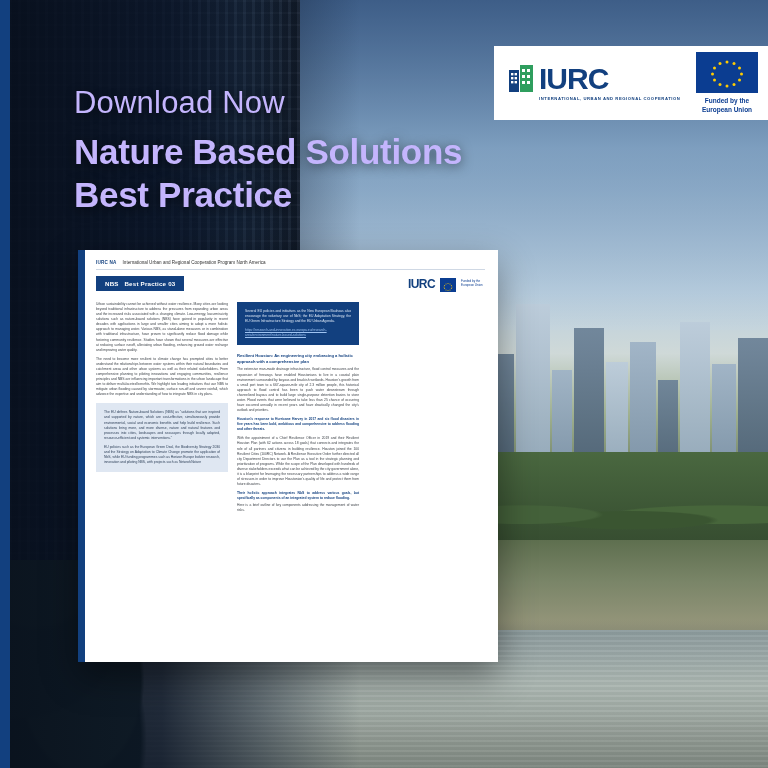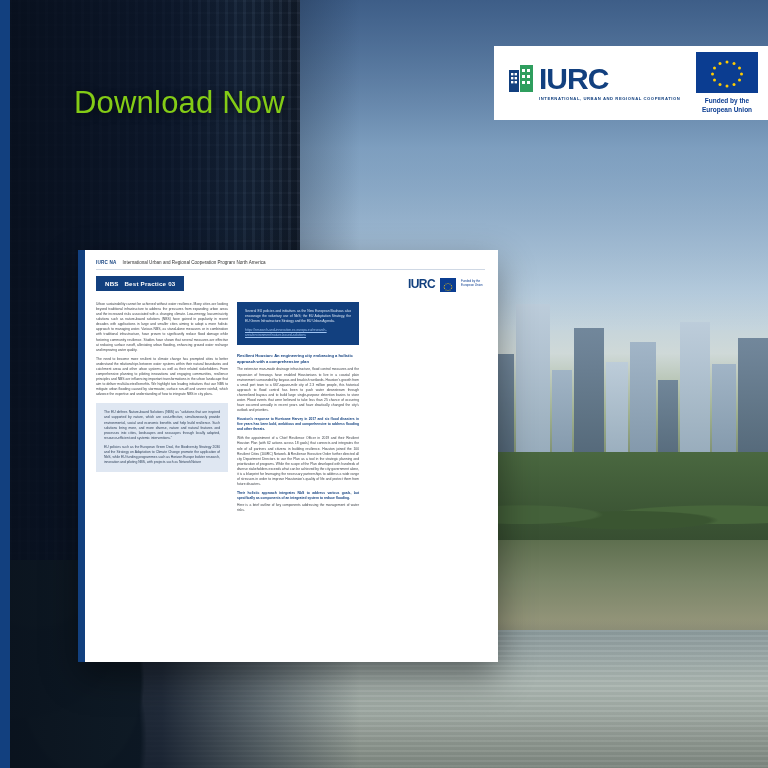--- a/index.html
+++ b/index.html
@@ -87,21 +87,21 @@
   }
   .tower-fade{
     position:absolute; left:0; top:0; width:360px; height:768px;
     background:linear-gradient(90deg, rgba(8,16,30,.92) 0%, rgba(10,20,38,.85) 45%, rgba(12,24,44,.45) 72%, rgba(12,24,44,0) 100%);
   }
 
   
   .leftbar{ position:absolute; left:0; top:0; width:10px; height:768px; background:#12407f; }
 
   
-  .headline{ position:absolute; left:74px; top:86px; width:560px; color:#84cc16; }
+  .headline{ position:absolute; left:74px; top:86px; width:560px; color:#c4b5fd; }
   .dl-now{
     font-size:31px; font-weight:400; letter-spacing:.2px; line-height:1.1;
     text-shadow:0 2px 10px rgba(0,0,0,.55);
   }
   .h-main{
     margin-top:11px;
     font-size:35px; font-weight:700; line-height:1.22; letter-spacing:-.3px;
     text-shadow:0 2px 12px rgba(0,0,0,.55);
   }
   .h-main .l2{ display:block; }
@@ -213,20 +213,24 @@
 
 <div class="tower">
   <div class="stripes"></div>
   <div class="floors"></div>
 </div>
 <div class="tower-fade"></div>
 <div class="leftbar"></div>
 
 <div class="headline">
   <div class="dl-now">Download Now</div>
+  <div class="h-main">
+    <span class="l1">Nature Based Solutions</span>
+    <span class="l2">Best Practice</span>
+  </div>
 </div>
 
 <div class="logopanel">
   <div class="iurc-lock">
     <span class="iurc-mark">
       <svg width="26" height="30" viewBox="0 0 26 30" aria-hidden="true">
         <rect x="1" y="6" width="10" height="22" fill="#12407f"></rect>
         <rect x="12" y="1" width="13" height="27" fill="#2f9e5e"></rect>
         <rect x="3" y="9" width="2.4" height="2.4" fill="#fff"></rect>
         <rect x="6.6" y="9" width="2.4" height="2.4" fill="#fff"></rect>

